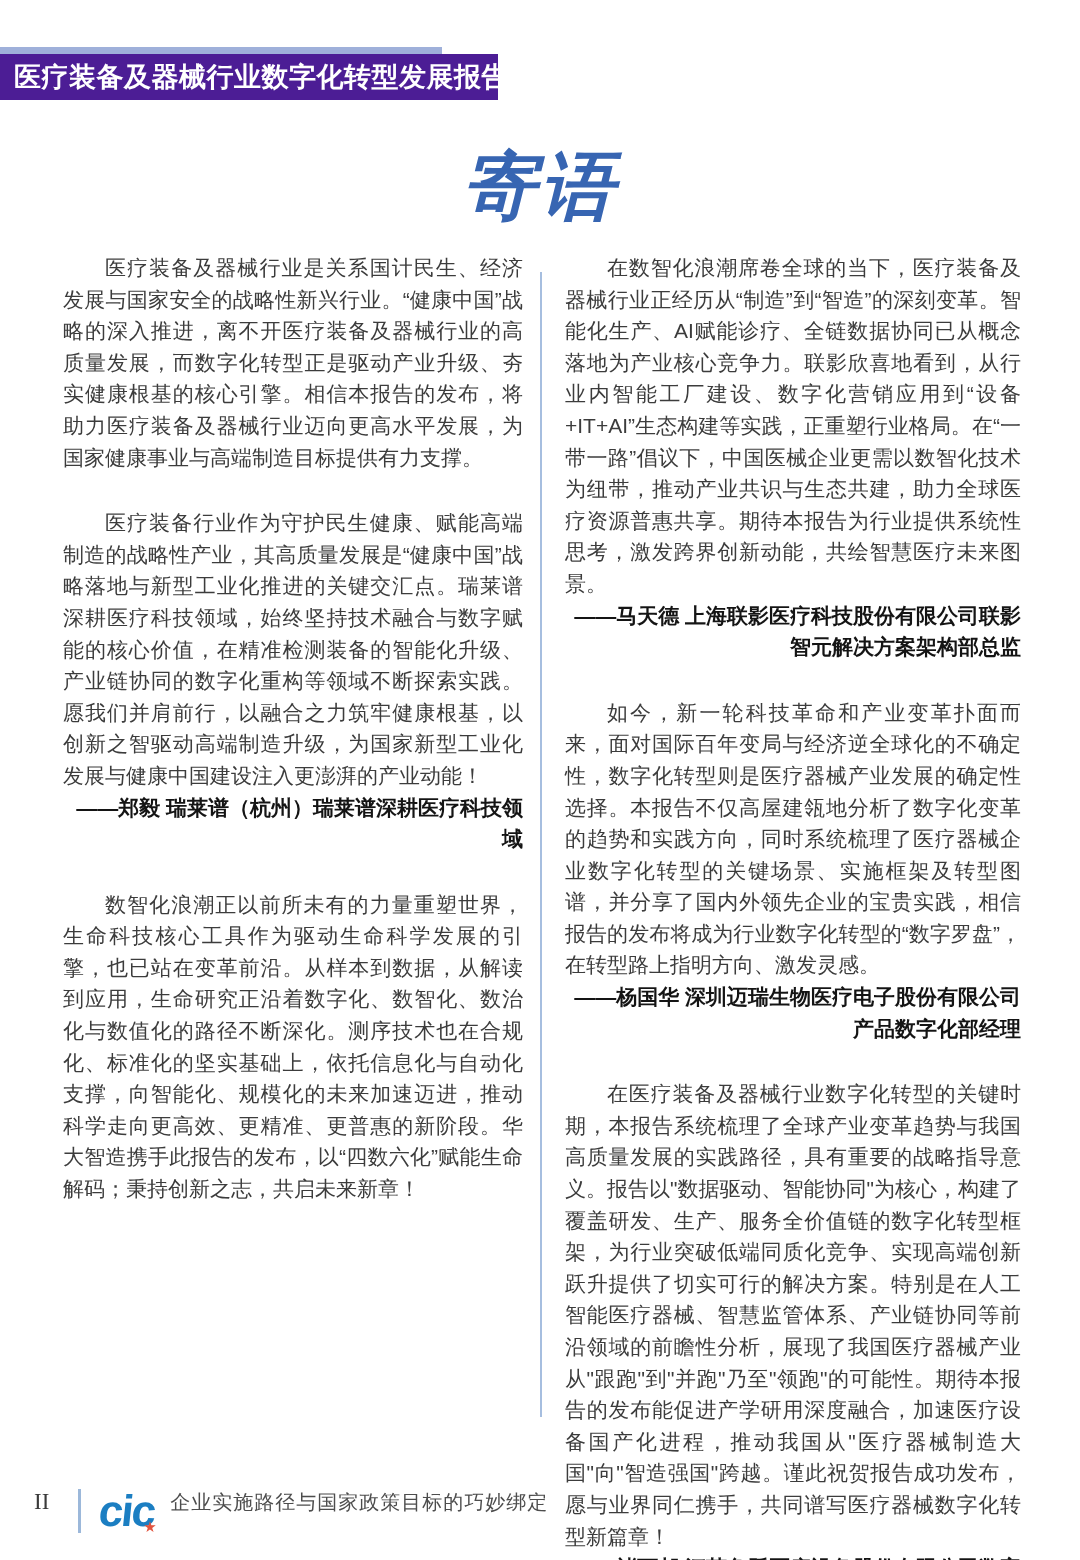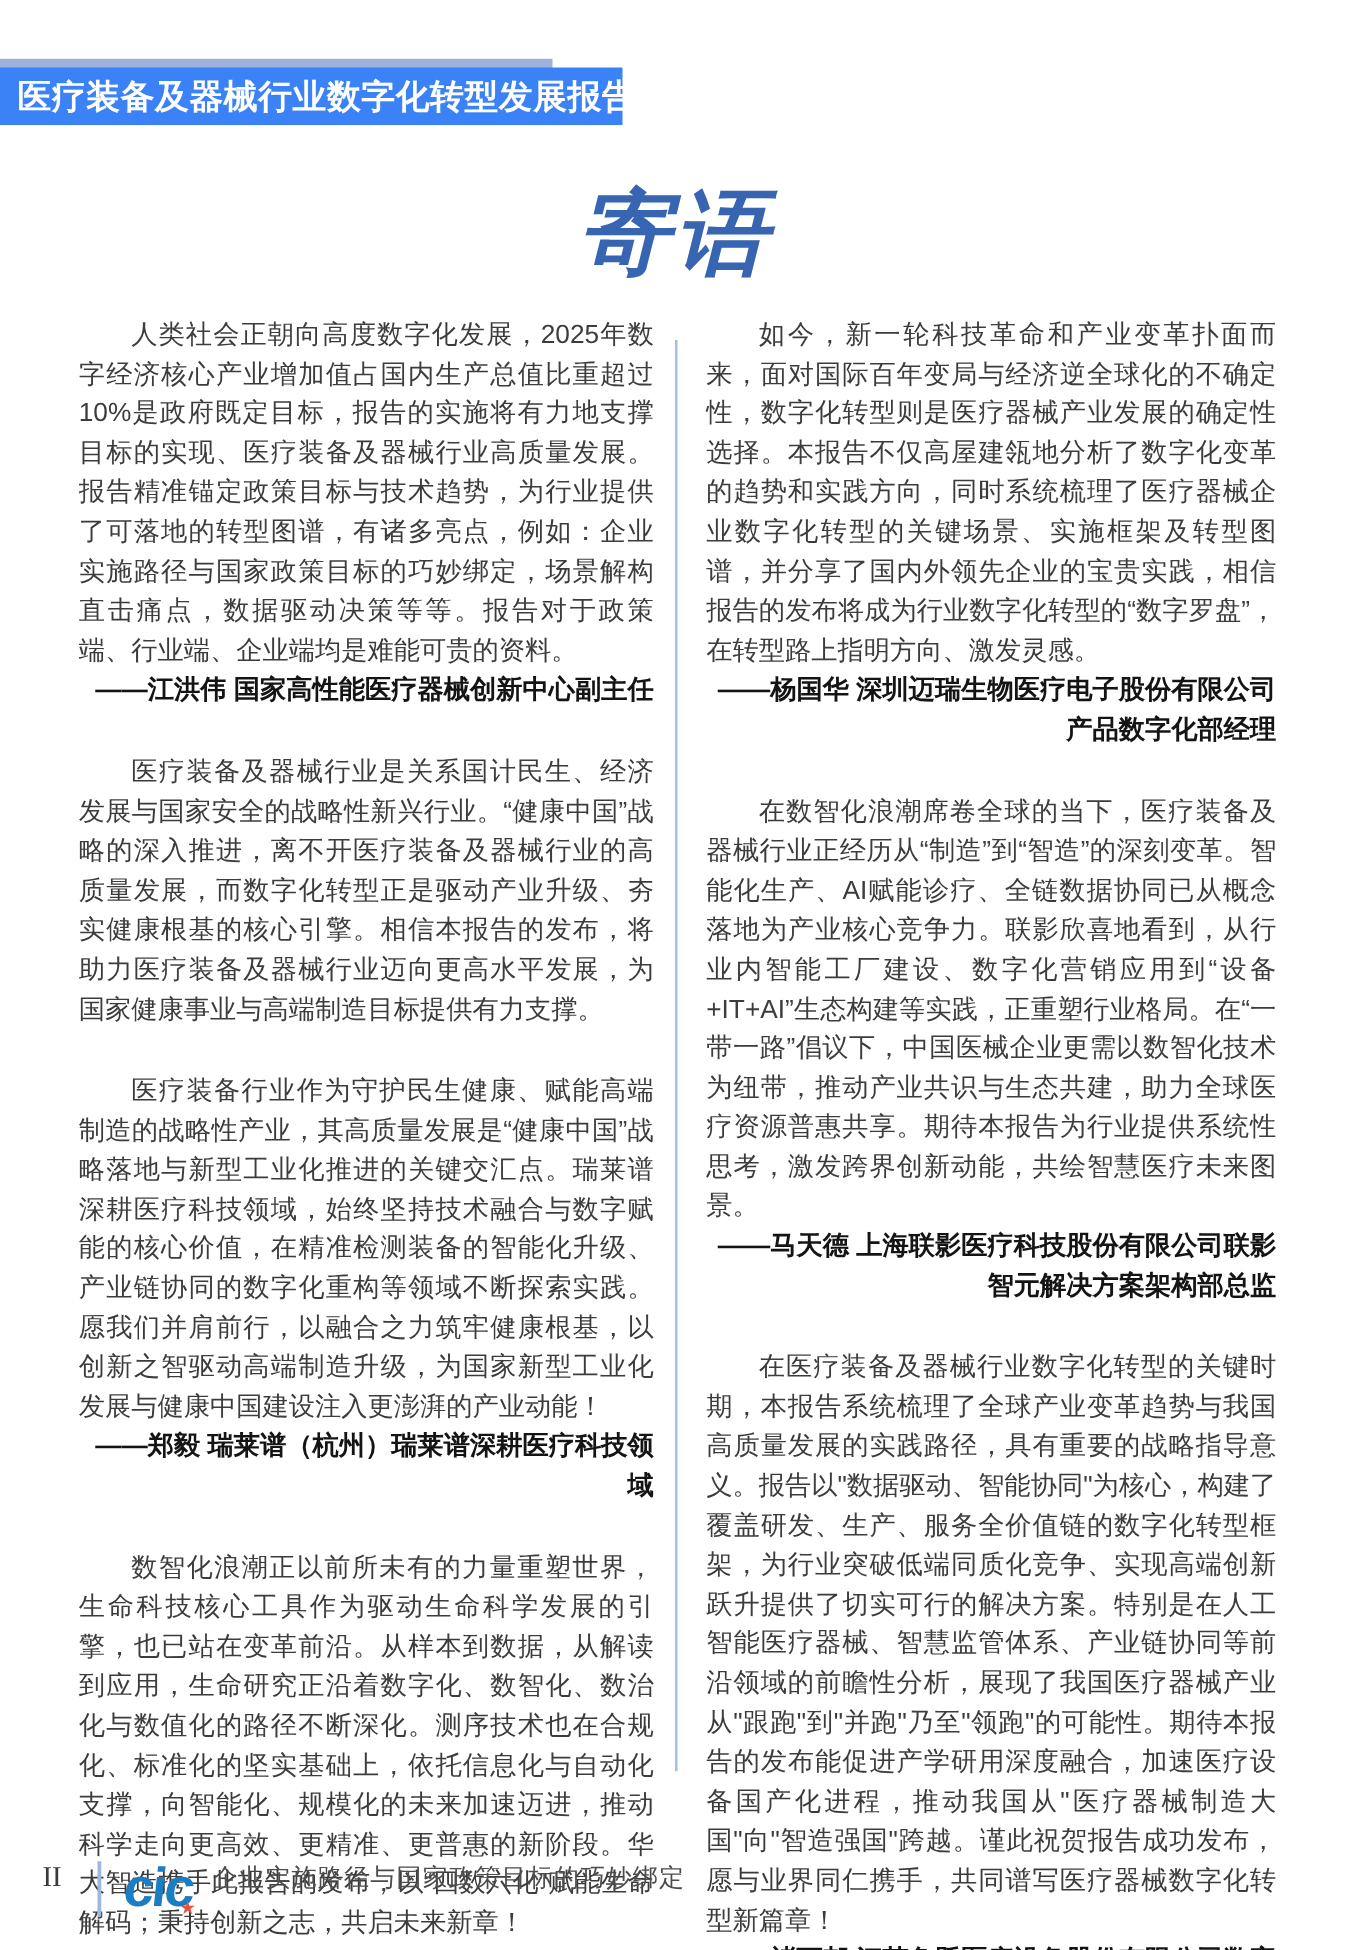--- a/index.html
+++ b/index.html
@@ -8,21 +8,21 @@
     font-family:"Liberation Sans","DejaVu Sans",sans-serif;
     overflow:hidden;
   }
   
   .banner-shadow{
     position:absolute;left:0;top:47px;width:442px;height:14px;
     background:#9fb0da;
   }
   .banner{
     position:absolute;left:0;top:54px;width:498px;height:46px;
-    background:#3b82f6;color:#ffffff;
+    background:#4c1d95;color:#ffffff;
     display:flex;align-items:center;
     font-size:27px;font-weight:bold;letter-spacing:0.5px;
     padding-left:14px;box-sizing:border-box;
     white-space:nowrap;
   }
   
   .page-title{
     position:absolute;left:0;top:138px;width:1080px;
     text-align:center;font-size:74px;font-weight:bold;
     color:#3765b2;letter-spacing:4px;margin:0;font-style:italic;
@@ -84,43 +84,39 @@
   <span>医疗装备及器械行业数字化转型发展报告（2025）</span>
 </div>
 
 <h1 class="page-title">寄语</h1>
 
 <div class="col-divider"></div>
 
 <div class="columns">
   <div class="col">
     <div class="quote-block">
-      <p class="quote-text">人类社会正朝向高度数字化发展，2025年数字经济核心产业增加值占国内生产总值比重超过10%是政府既定目标，报告的实施将有力地支撑目标的实现、医疗装备及器械行业高质量发展。报告精准锚定政策目标与技术趋势，为行业提供了可落地的转型图谱，有诸多亮点，例如：企业实施路径与国家政策目标的巧妙绑定，场景解构直击痛点，数据驱动决策等等。报告对于政策端、行业端、企业端均是难能可贵的资料。</p>
-      <p class="quote-attr">——江洪伟 国家高性能医疗器械创新中心副主任</p>
-    </div>
-    <div class="quote-block">
       <p class="quote-text">医疗装备及器械行业是关系国计民生、经济发展与国家安全的战略性新兴行业。“健康中国”战略的深入推进，离不开医疗装备及器械行业的高质量发展，而数字化转型正是驱动产业升级、夯实健康根基的核心引擎。相信本报告的发布，将助力医疗装备及器械行业迈向更高水平发展，为国家健康事业与高端制造目标提供有力支撑。</p>
     </div>
     <div class="quote-block">
       <p class="quote-text">医疗装备行业作为守护民生健康、赋能高端制造的战略性产业，其高质量发展是“健康中国”战略落地与新型工业化推进的关键交汇点。瑞莱谱深耕医疗科技领域，始终坚持技术融合与数字赋能的核心价值，在精准检测装备的智能化升级、产业链协同的数字化重构等领域不断探索实践。愿我们并肩前行，以融合之力筑牢健康根基，以创新之智驱动高端制造升级，为国家新型工业化发展与健康中国建设注入更澎湃的产业动能！</p>
       <p class="quote-attr">——郑毅 瑞莱谱（杭州）瑞莱谱深耕医疗科技领域</p>
     </div>
     <div class="quote-block">
       <p class="quote-text">数智化浪潮正以前所未有的力量重塑世界，生命科技核心工具作为驱动生命科学发展的引擎，也已站在变革前沿。从样本到数据，从解读到应用，生命研究正沿着数字化、数智化、数治化与数值化的路径不断深化。测序技术也在合规化、标准化的坚实基础上，依托信息化与自动化支撑，向智能化、规模化的未来加速迈进，推动科学走向更高效、更精准、更普惠的新阶段。华大智造携手此报告的发布，以“四数六化”赋能生命解码；秉持创新之志，共启未来新章！</p>
 
     </div>
   </div>
   <div class="col right">
     <div class="quote-block">
+      <p class="quote-text">在数智化浪潮席卷全球的当下，医疗装备及器械行业正经历从“制造”到“智造”的深刻变革。智能化生产、AI赋能诊疗、全链数据协同已从概念落地为产业核心竞争力。联影欣喜地看到，从行业内智能工厂建设、数字化营销应用到“设备+IT+AI”生态构建等实践，正重塑行业格局。在“一带一路”倡议下，中国医械企业更需以数智化技术为纽带，推动产业共识与生态共建，助力全球医疗资源普惠共享。期待本报告为行业提供系统性思考，激发跨界创新动能，共绘智慧医疗未来图景。</p>
+      <p class="quote-attr">——马天德 上海联影医疗科技股份有限公司联影智元解决方案架构部总监</p>
+    </div>
+    <div class="quote-block">
       <p class="quote-text">如今，新一轮科技革命和产业变革扑面而来，面对国际百年变局与经济逆全球化的不确定性，数字化转型则是医疗器械产业发展的确定性选择。本报告不仅高屋建瓴地分析了数字化变革的趋势和实践方向，同时系统梳理了医疗器械企业数字化转型的关键场景、实施框架及转型图谱，并分享了国内外领先企业的宝贵实践，相信报告的发布将成为行业数字化转型的“数字罗盘”，在转型路上指明方向、激发灵感。</p>
       <p class="quote-attr">——杨国华 深圳迈瑞生物医疗电子股份有限公司产品数字化部经理</p>
-    </div>
-    <div class="quote-block">
-      <p class="quote-text">在数智化浪潮席卷全球的当下，医疗装备及器械行业正经历从“制造”到“智造”的深刻变革。智能化生产、AI赋能诊疗、全链数据协同已从概念落地为产业核心竞争力。联影欣喜地看到，从行业内智能工厂建设、数字化营销应用到“设备+IT+AI”生态构建等实践，正重塑行业格局。在“一带一路”倡议下，中国医械企业更需以数智化技术为纽带，推动产业共识与生态共建，助力全球医疗资源普惠共享。期待本报告为行业提供系统性思考，激发跨界创新动能，共绘智慧医疗未来图景。</p>
-      <p class="quote-attr">——马天德 上海联影医疗科技股份有限公司联影智元解决方案架构部总监</p>
     </div>
     <div class="quote-block">
       <p class="quote-text">在医疗装备及器械行业数字化转型的关键时期，本报告系统梳理了全球产业变革趋势与我国高质量发展的实践路径，具有重要的战略指导意义。报告以"数据驱动、智能协同"为核心，构建了覆盖研发、生产、服务全价值链的数字化转型框架，为行业突破低端同质化竞争、实现高端创新跃升提供了切实可行的解决方案。特别是在人工智能医疗器械、智慧监管体系、产业链协同等前沿领域的前瞻性分析，展现了我国医疗器械产业从"跟跑"到"并跑"乃至"领跑"的可能性。期待本报告的发布能促进产学研用深度融合，加速医疗设备国产化进程，推动我国从"医疗器械制造大国"向"智造强国"跨越。谨此祝贺报告成功发布，愿与业界同仁携手，共同谱写医疗器械数字化转型新篇章！</p>
       <p class="quote-attr">——褚万邦 江苏鱼跃医疗设备股份有限公司数字化运营中心总监</p>
     </div>
   </div>
 </div>
 
 <div class="footer">
   <span class="page-num">II</span>

